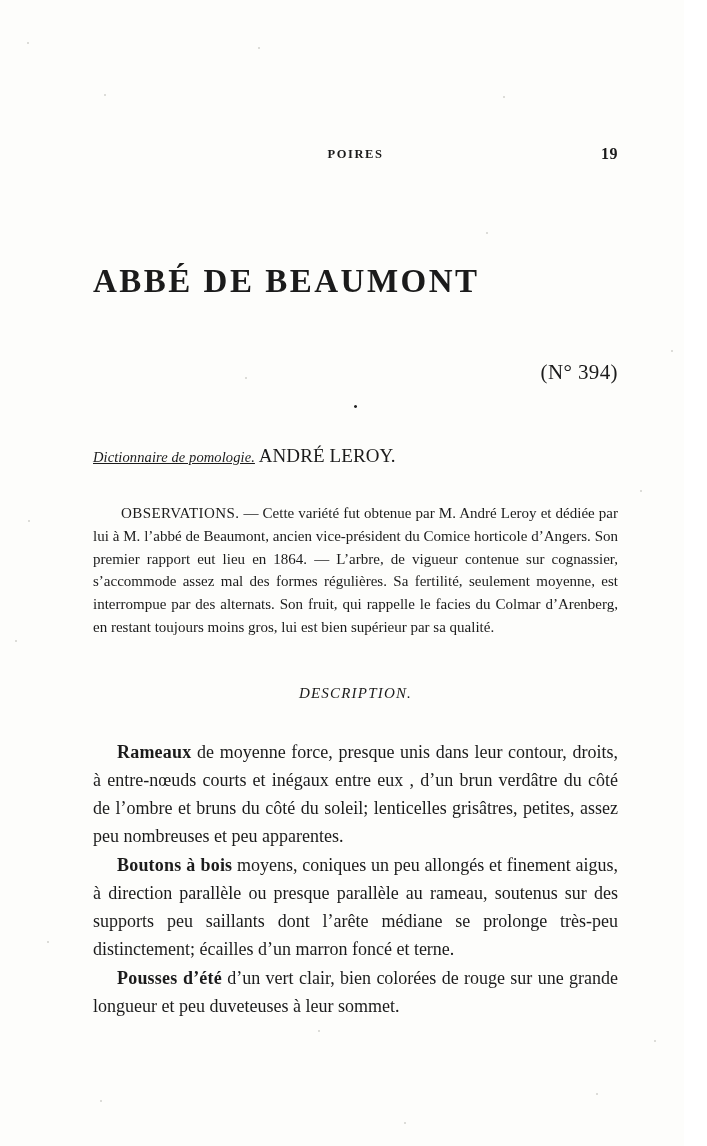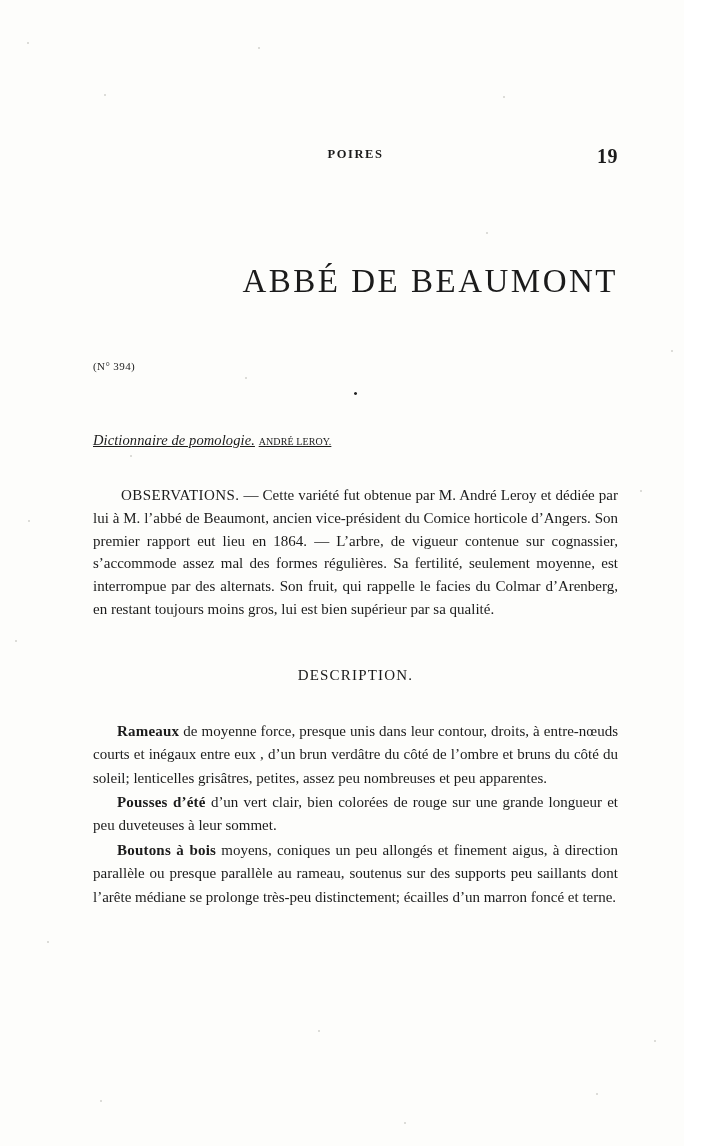--- a/index.html
+++ b/index.html
@@ -42,59 +42,58 @@
     transform: translateX(-50%);
     font-family: "Liberation Serif", serif;
     font-size: 12.5px;
     font-weight: bold;
     letter-spacing: 1.6px;
   }
   .runhead .pno {
     position: absolute;
     right: 0;
     top: -2px;
-    font-size: 20px;
+    font-size: 16px;
     font-weight: bold;
     letter-spacing: .5px;
     text-align: center;
   }
   h1.title {
     margin: 96px 0 0 0;
-    text-align: right;
+    text-align: left;
     font-family: "Liberation Serif", serif;
     font-size: 33px;
-    font-weight: normal;
+    font-weight: bold;
     letter-spacing: 2.5px;
   }
   .number {
     margin-top: 60px;
-    text-align: left;
-    font-size: 11px;
+    text-align: right;
+    font-size: 21px;
     letter-spacing: .4px;
   }
   .dot-sep {
     margin-top: 18px;
     text-align: center;
     font-size: 13px;
     line-height: 8px;
     color: #222;
   }
   .source {
     margin-top: 34px;
     font-size: 14.5px;
     letter-spacing: .1px;
   }
   .source .ital {
     font-style: italic;
     text-decoration: underline;
   }
   .source .sc {
     font-variant: small-caps;
-    font-size: 10px;
-    text-decoration: underline;
+    font-size: 19px;
   }
   p.body {
     margin: 0;
     font-size: 15px;
     line-height: 1.52;
     text-align: justify;
     text-indent: 28px;
   }
   .obs-block {
     margin-top: 35px;
@@ -102,27 +101,28 @@
   .sc-lead {
     font-variant: small-caps;
     letter-spacing: .4px;
   }
   h2.desc {
     margin: 46px 0 0 0;
     text-align: center;
     font-size: 15px;
     font-weight: normal;
     letter-spacing: 1.2px;
+    font-style: italic;
   }
   .small-block {
     margin-top: 36px;
   }
   p.small {
     margin: 0;
-    font-size: 15px;
+    font-size: 18px;
     line-height: 1.56;
     text-align: justify;
     text-indent: 24px;
   }
   p.small + p.small {
     margin-top: 1px;
   }
   .lead {
     font-weight: bold;
     letter-spacing: .2px;
@@ -171,18 +171,18 @@
     </div>
 
     <div class="obs-block">
       <p class="body"><span class="sc-lead">OBSERVATIONS.</span><span> — Cette variété fut obtenue par M. André Leroy et dédiée par lui à M. l’abbé de Beaumont, ancien vice-président du Comice horticole d’Angers. Son premier rapport eut lieu en 1864. — L’arbre, de vigueur contenue sur cognassier, s’accommode assez mal des formes régulières. Sa fertilité, seulement moyenne, est interrompue par des alternats. Son fruit, qui rappelle le facies du Colmar d’Arenberg, en restant toujours moins gros, lui est bien supérieur par sa qualité.</span></p>
     </div>
 
     <h2 class="desc">DESCRIPTION.</h2>
 
     <div class="small-block">
       <p class="small"><span class="lead">Rameaux</span><span> de moyenne force, presque unis dans leur contour, droits, à entre-nœuds courts et inégaux entre eux , d’un brun verdâtre du côté de l’ombre et bruns du côté du soleil; lenticelles grisâtres, petites, assez peu nombreuses et peu apparentes.</span></p>
+      <p class="small"><span class="lead">Boutons à bois</span><span> moyens, coniques un peu allongés et finement aigus, à direction parallèle ou presque parallèle au rameau, soutenus sur des supports peu saillants dont l’arête médiane se prolonge très-peu distinctement; écailles d’un marron foncé et terne.</span></p>
       <p class="small"><span class="lead">Pousses d’été</span><span> d’un vert clair, bien colorées de rouge sur une grande longueur et peu duveteuses à leur sommet.</span></p>
-      <p class="small"><span class="lead">Boutons à bois</span><span> moyens, coniques un peu allongés et finement aigus, à direction parallèle ou presque parallèle au rameau, soutenus sur des supports peu saillants dont l’arête médiane se prolonge très-peu distinctement; écailles d’un marron foncé et terne.</span></p>
     </div>
 
   </div>
 </div>
 
 </body></html>

